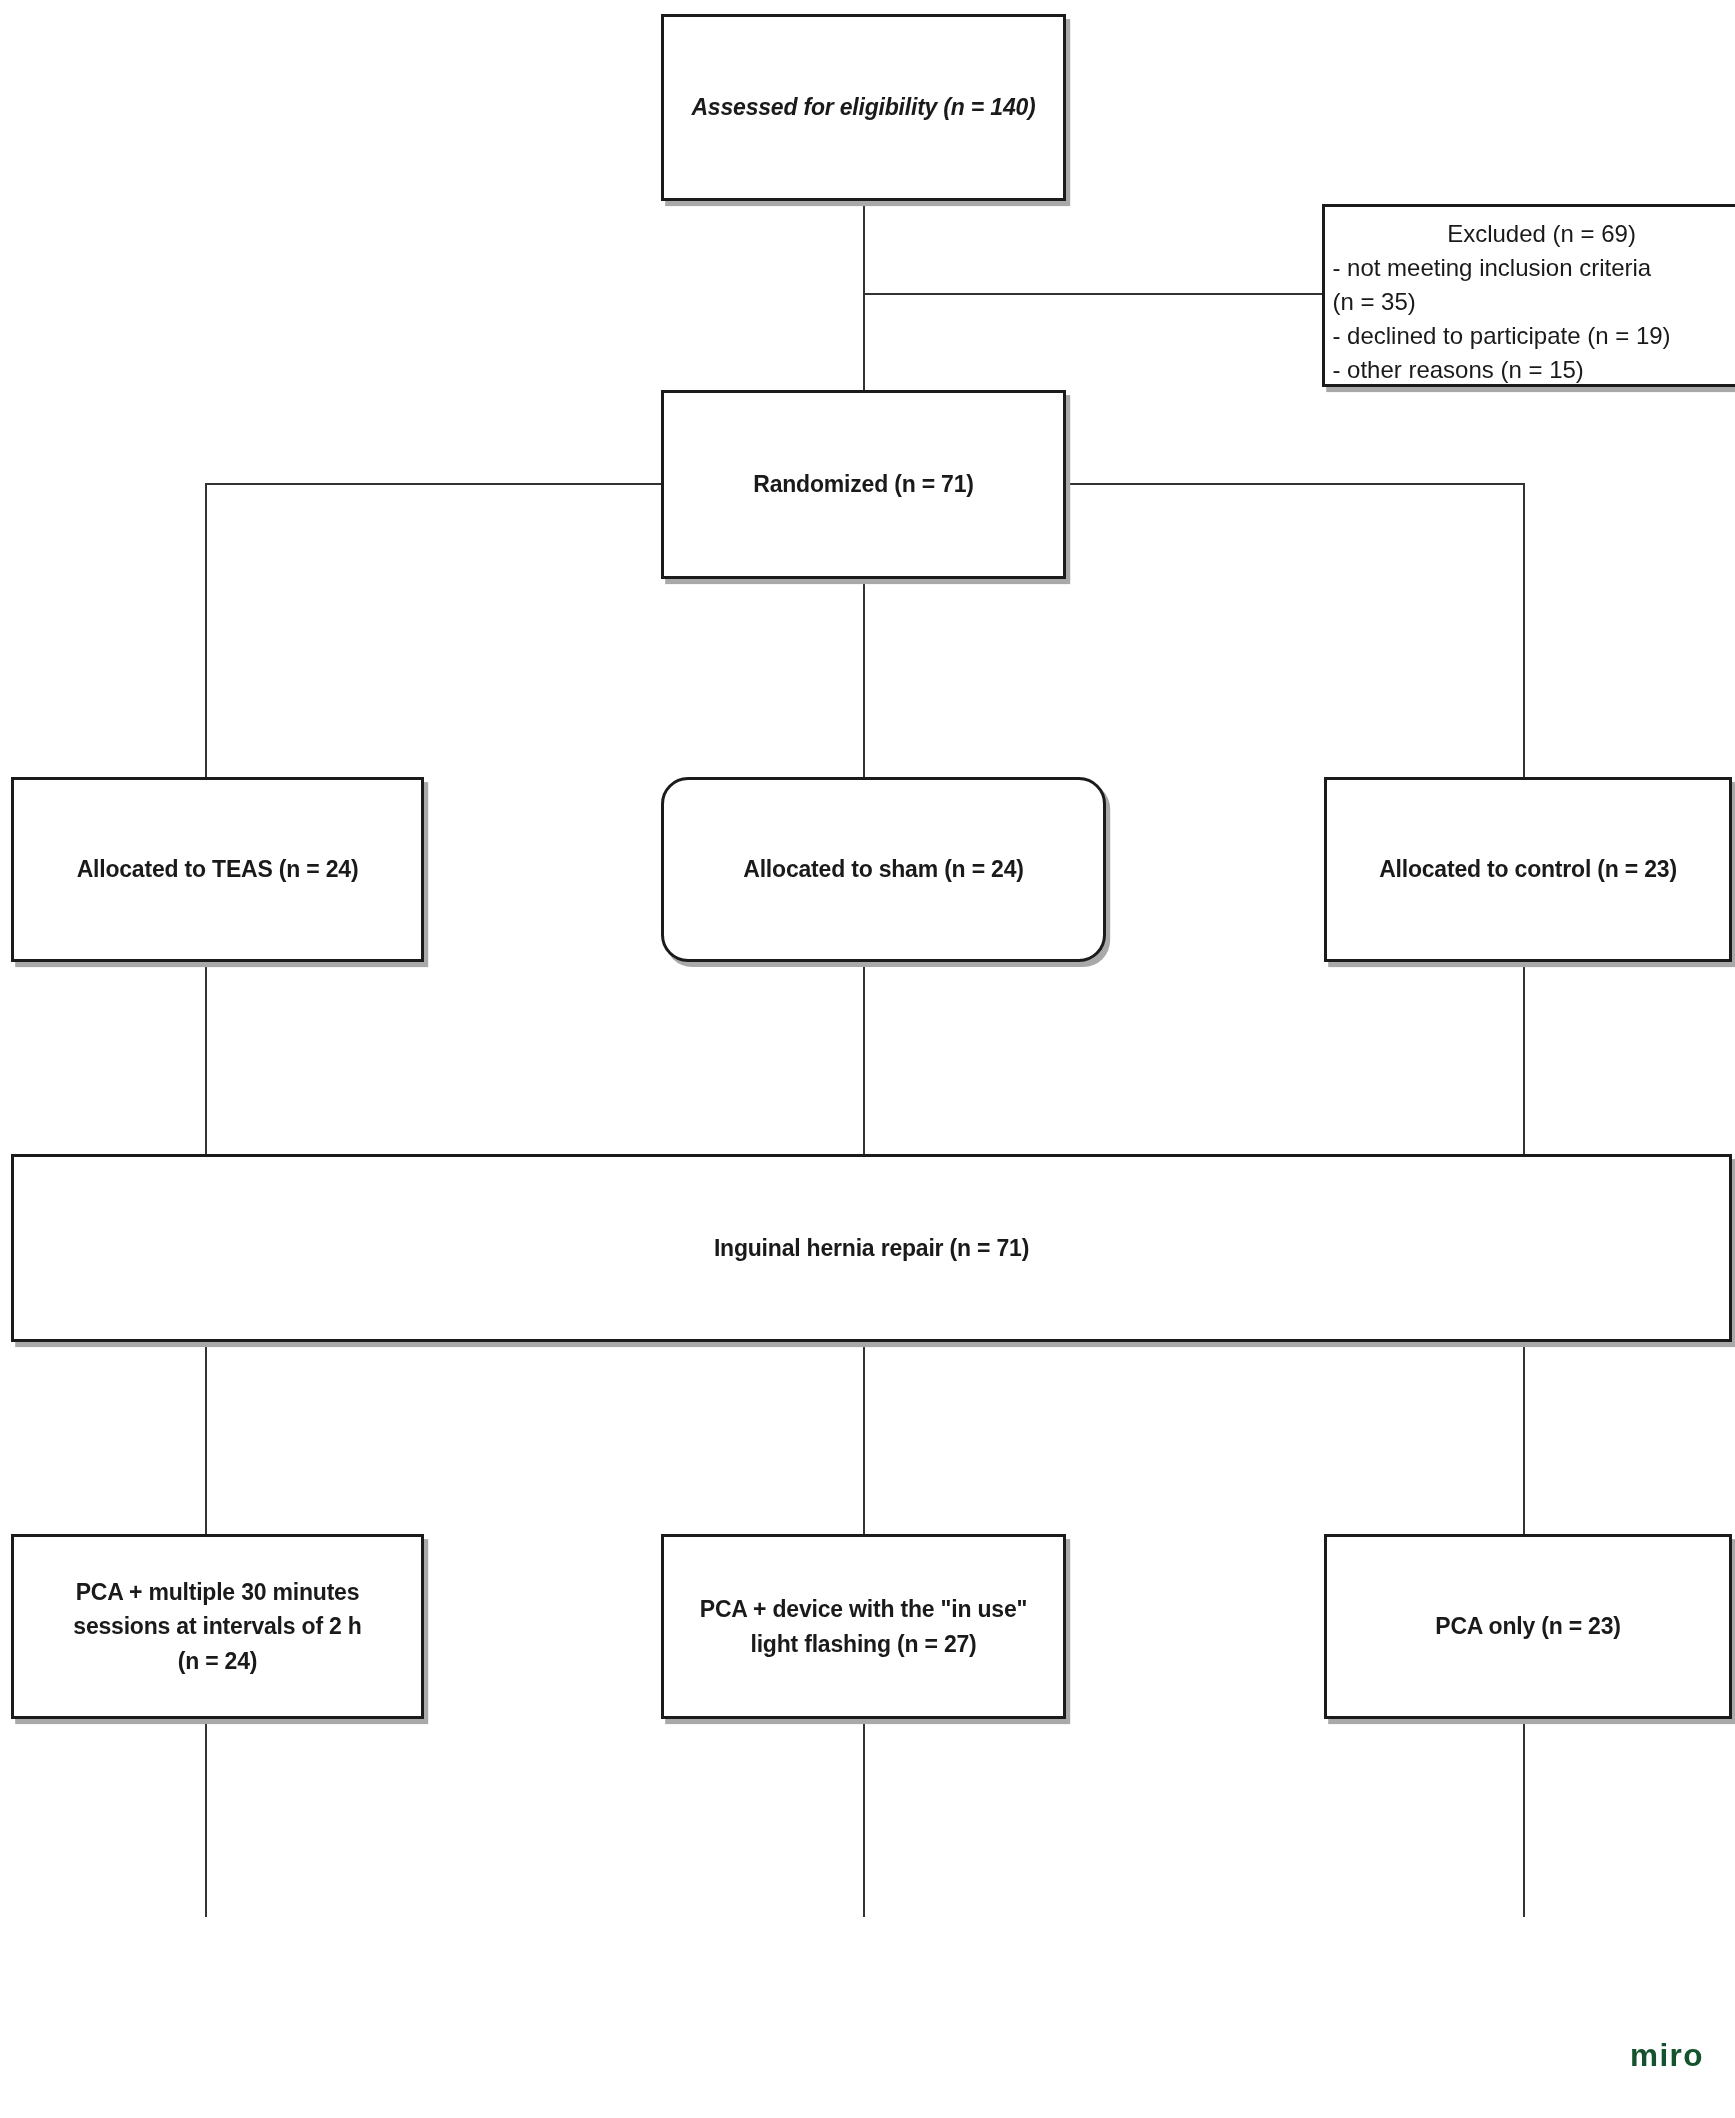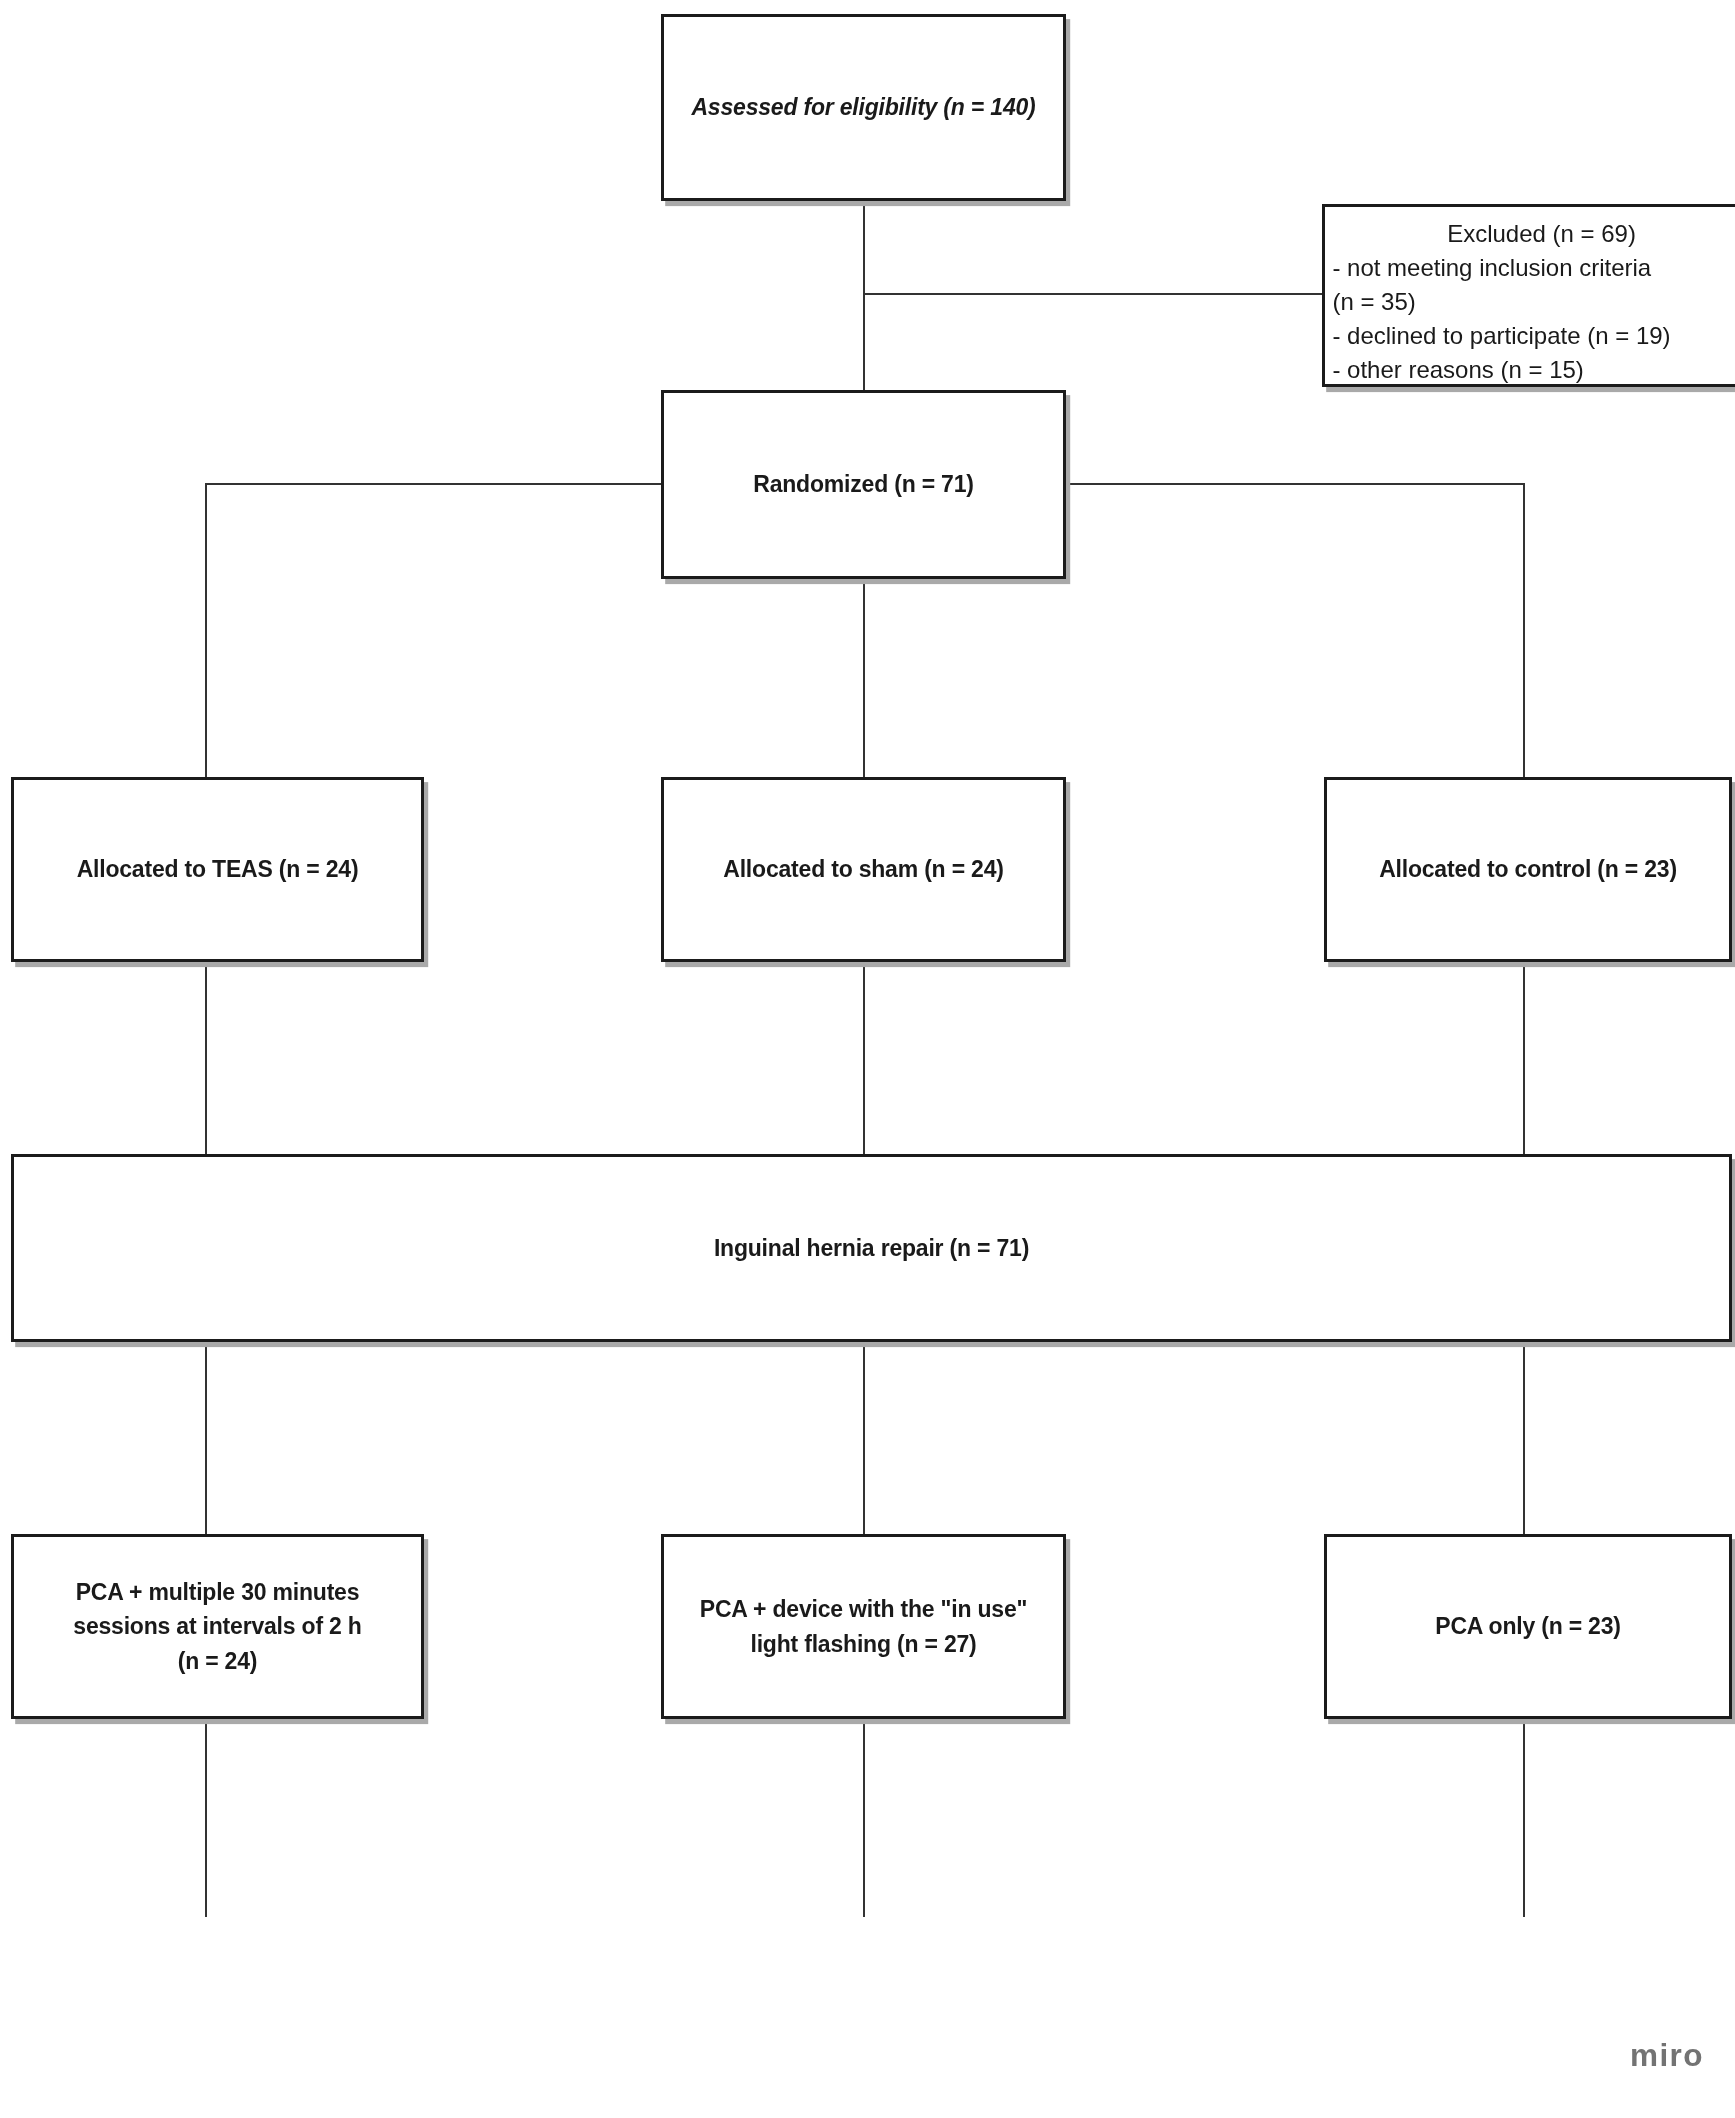--- a/index.html
+++ b/index.html
@@ -28,21 +28,21 @@
     line-height:1.5;
     letter-spacing:-0.2px;
     padding:0 6.5px;
   }
   .box .line-item{display:block;}
   
   .b-assessed  {left:661px;top:14px;  width:405px; height:187px;font-style:italic;}
   .b-excluded  {left:1322px;top:204px; width:440px; height:183px; align-items:flex-start;justify-content:flex-start;text-align:left;}
   .b-randomized{left:661px;top:390px; width:405px; height:189px;}
   .b-teas      {left:11px;  top:777px;width:413px; height:185px;}
-  .b-sham      {left:661px;top:777px;width:405px; height:185px;}
+  .b-sham      {left:661px;top:777px;width:445px; height:185px;border-radius:27px;}
   .b-control   {left:1324px;top:777px;width:408px; height:185px;text-align:center;}
   .b-hernia    {left:11px;  top:1154px;width:1721px;height:188px;}
   .b-pca-teas  {left:11px;  top:1534px;width:413px; height:185px;}
   .b-pca-sham  {left:661px;top:1534px;width:405px; height:185px;}
   .b-pca-only  {left:1324px;top:1534px;width:408px; height:185px;}
   .b-followup  {left:11px;  top:1916px;width:1721px;height:189px;}
   
   .excl-content{
     width:100%;
     padding:10.2px 8.3px 0 7.4px;
@@ -53,21 +53,21 @@
   .excl-title{text-align:center;}
   
   .ln{position:absolute;background:#333333;}
   
   .watermark{
     position:absolute;
     left:1630px;top:2037px;
     font-size:31.5px;
     font-weight:600;
     letter-spacing:1.4px;
-    color:#737373;
+    color:#14532d;
   }
 </style>
 </head>
 <body>
 
 <div id="canvas">
 
   <div class="ln" style="left:863px;top:201px;width:1.9px;height:190px;"></div>
   <div class="ln" style="left:864px;top:293px;width:459px;height:1.9px;"></div>
   <div class="ln" style="left:206px;top:483px;width:456px;height:1.9px;"></div>

